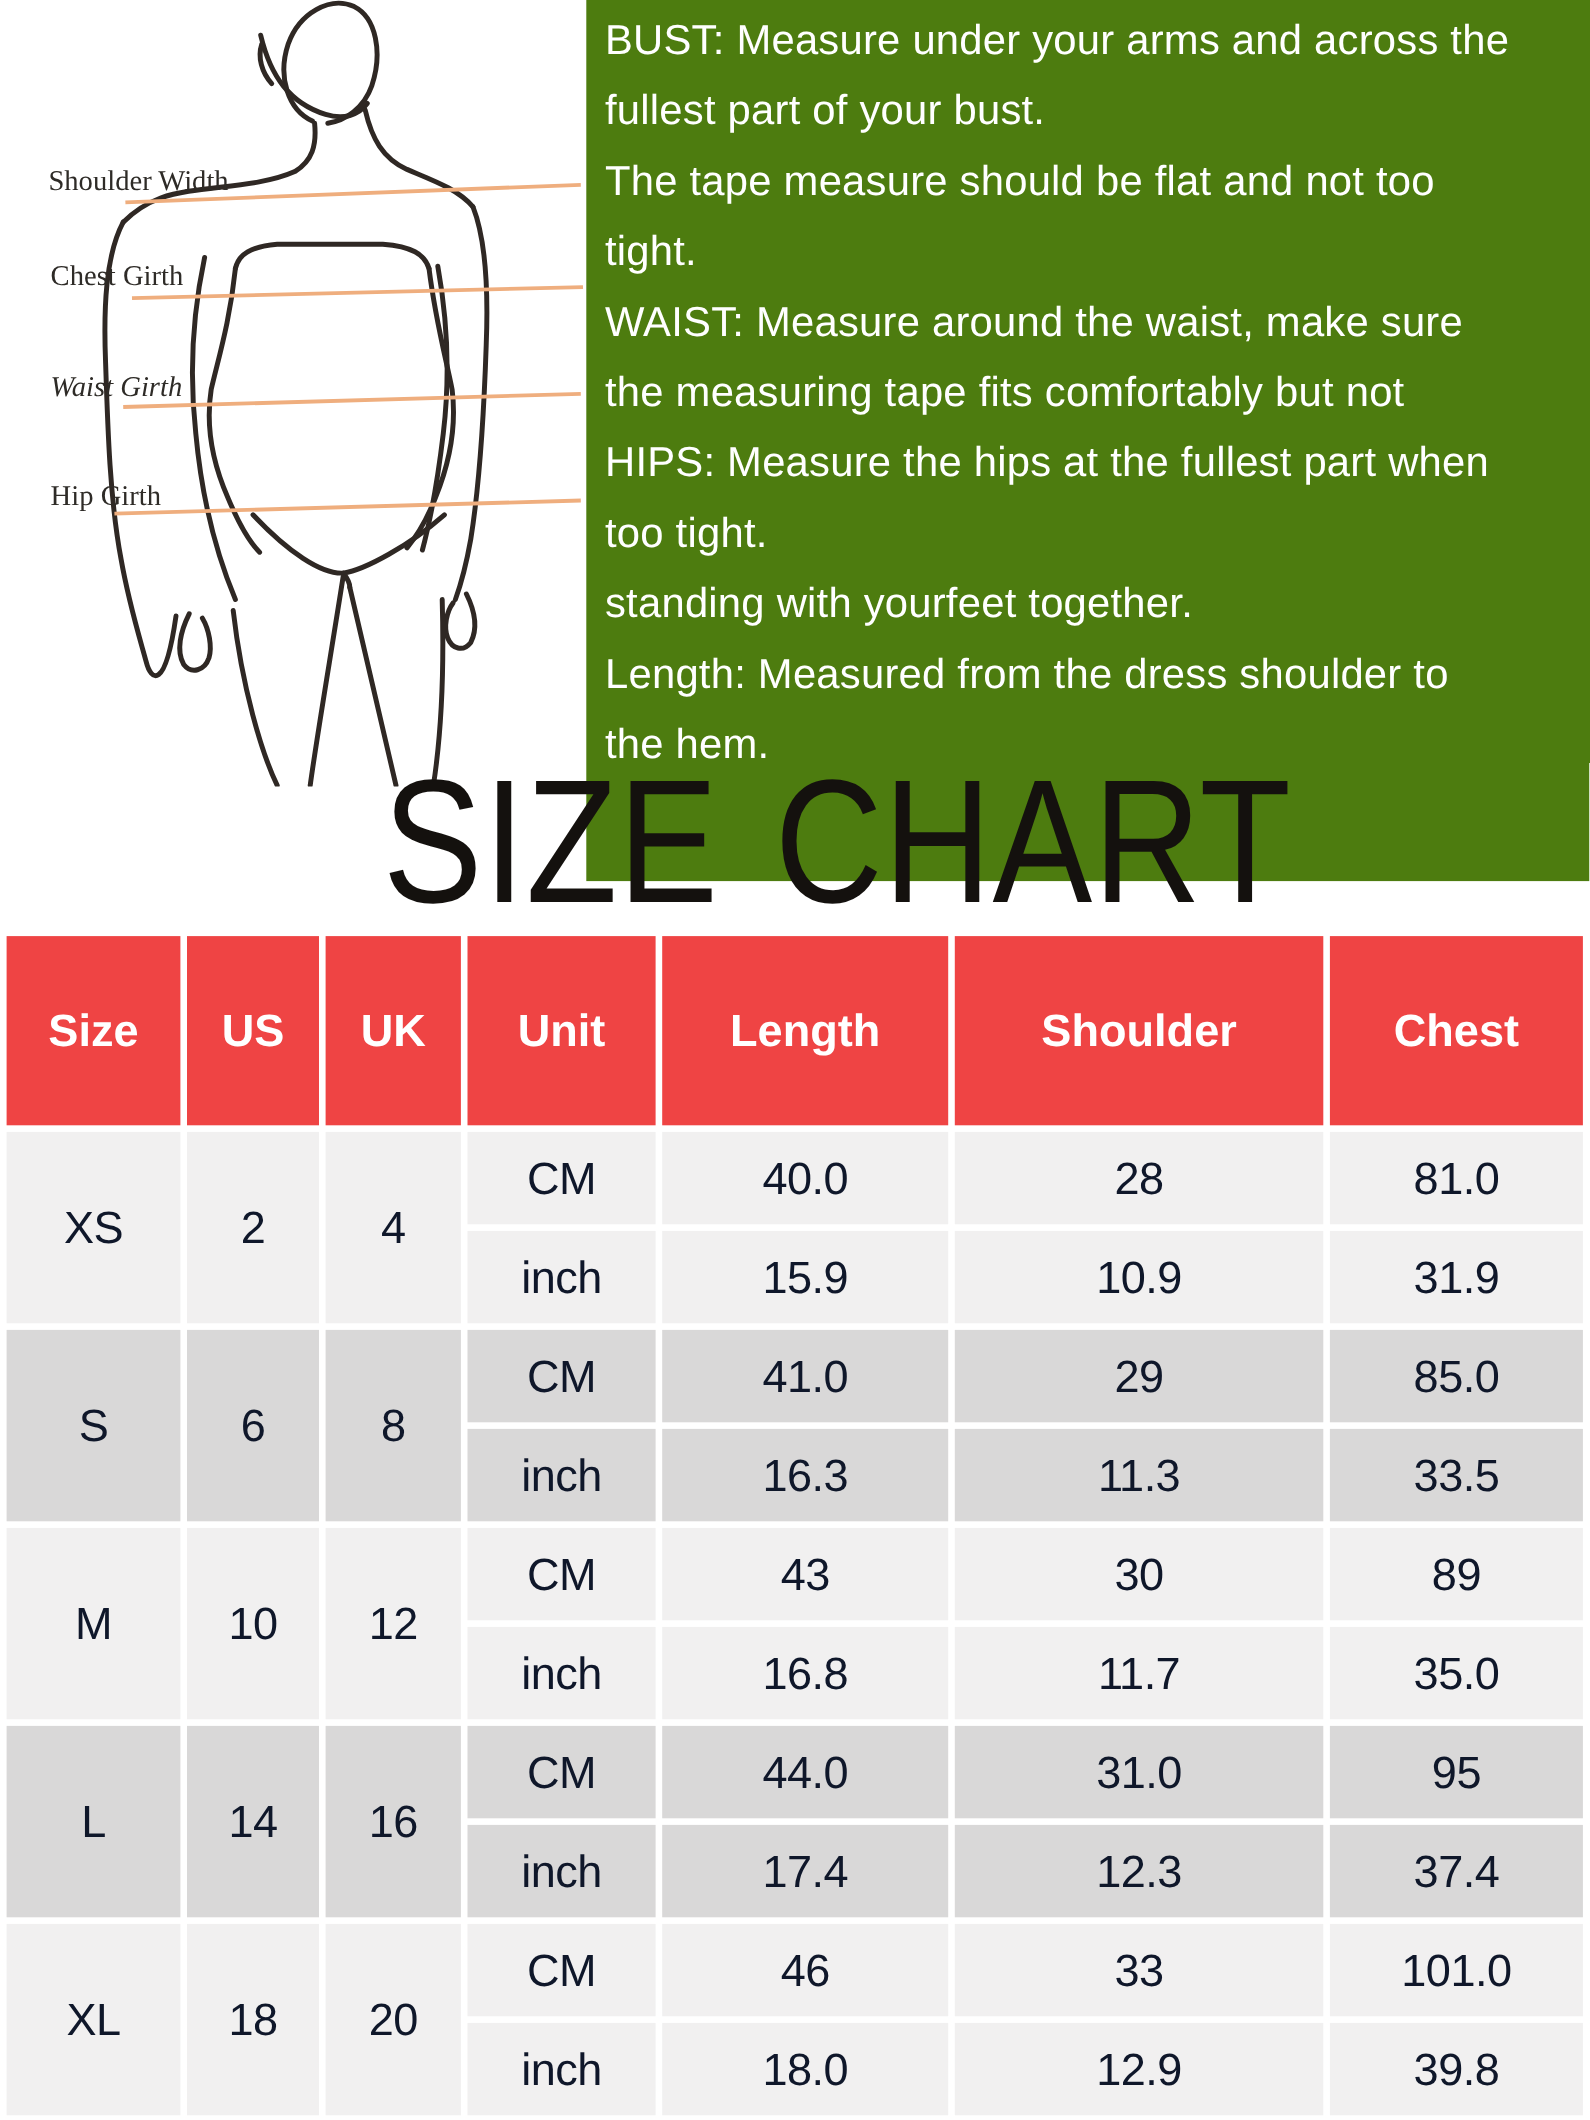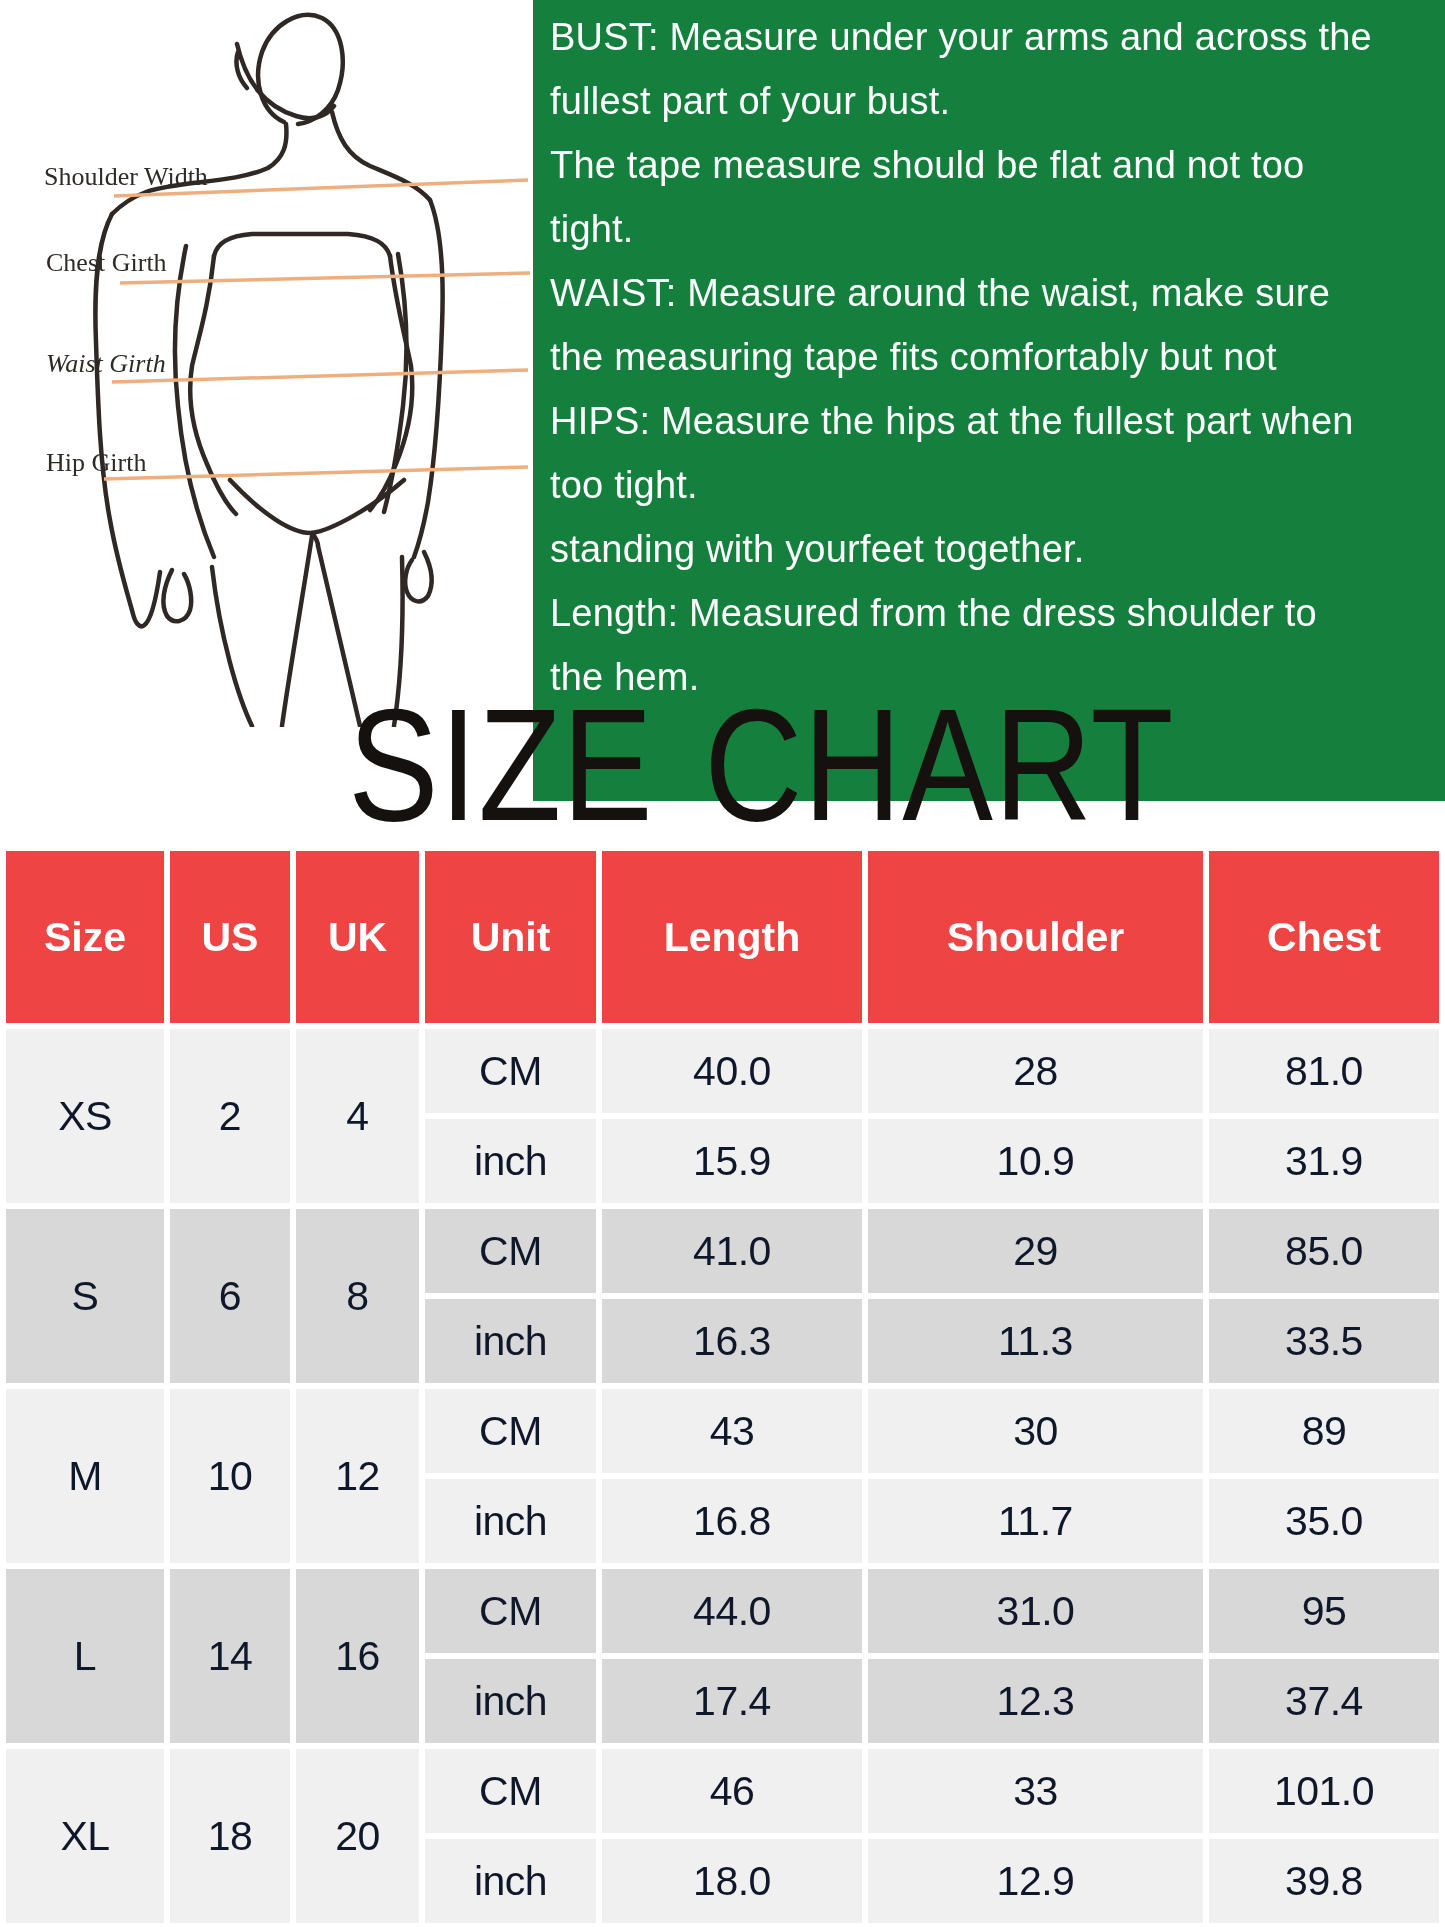--- a/index.html
+++ b/index.html
@@ -5,37 +5,37 @@
   html, body { margin: 0; padding: 0; background: #ffffff; }
   body {
     width: 1445px; height: 1927px;
     font-family: "Liberation Sans", sans-serif;
     position: relative; overflow: hidden;
   }
 
   
   .top-section { position: relative; width: 1445px; height: 705px; }
 
-  .figure-area { position: absolute; left: 0; top: 12px; width: 533px; height: 715px; }
+  .figure-area { position: absolute; left: 0; top: 0; width: 533px; height: 715px; }
   .figure-area svg { position: absolute; left: 0; top: 0; }
 
   .m-label {
     position: absolute;
     font-family: "Liberation Serif", serif;
     font-size: 26px; color: #2e2b27; white-space: nowrap;
   }
   .m-label-shoulder { left: 44px; top: 150px; }
   .m-label-chest    { left: 46px; top: 236px; }
   .m-label-waist    { left: 46px; top: 337px; font-style: italic; }
   .m-label-hip      { left: 46px; top: 436px; }
 
   .instructions {
     position: absolute; left: 533px; top: 0;
     width: 912px; height: 801px;
-    background: #15803d; color: #ffffff;
+    background: #4d7c0f; color: #ffffff;
     box-sizing: border-box; padding: 5px 8px 0 17px;
     overflow: hidden;
   }
   .instr-line {
     height: 64px; line-height: 64px;
     font-size: 38px; letter-spacing: 0.2px; white-space: nowrap;
   }
 
   
   .page-title {

